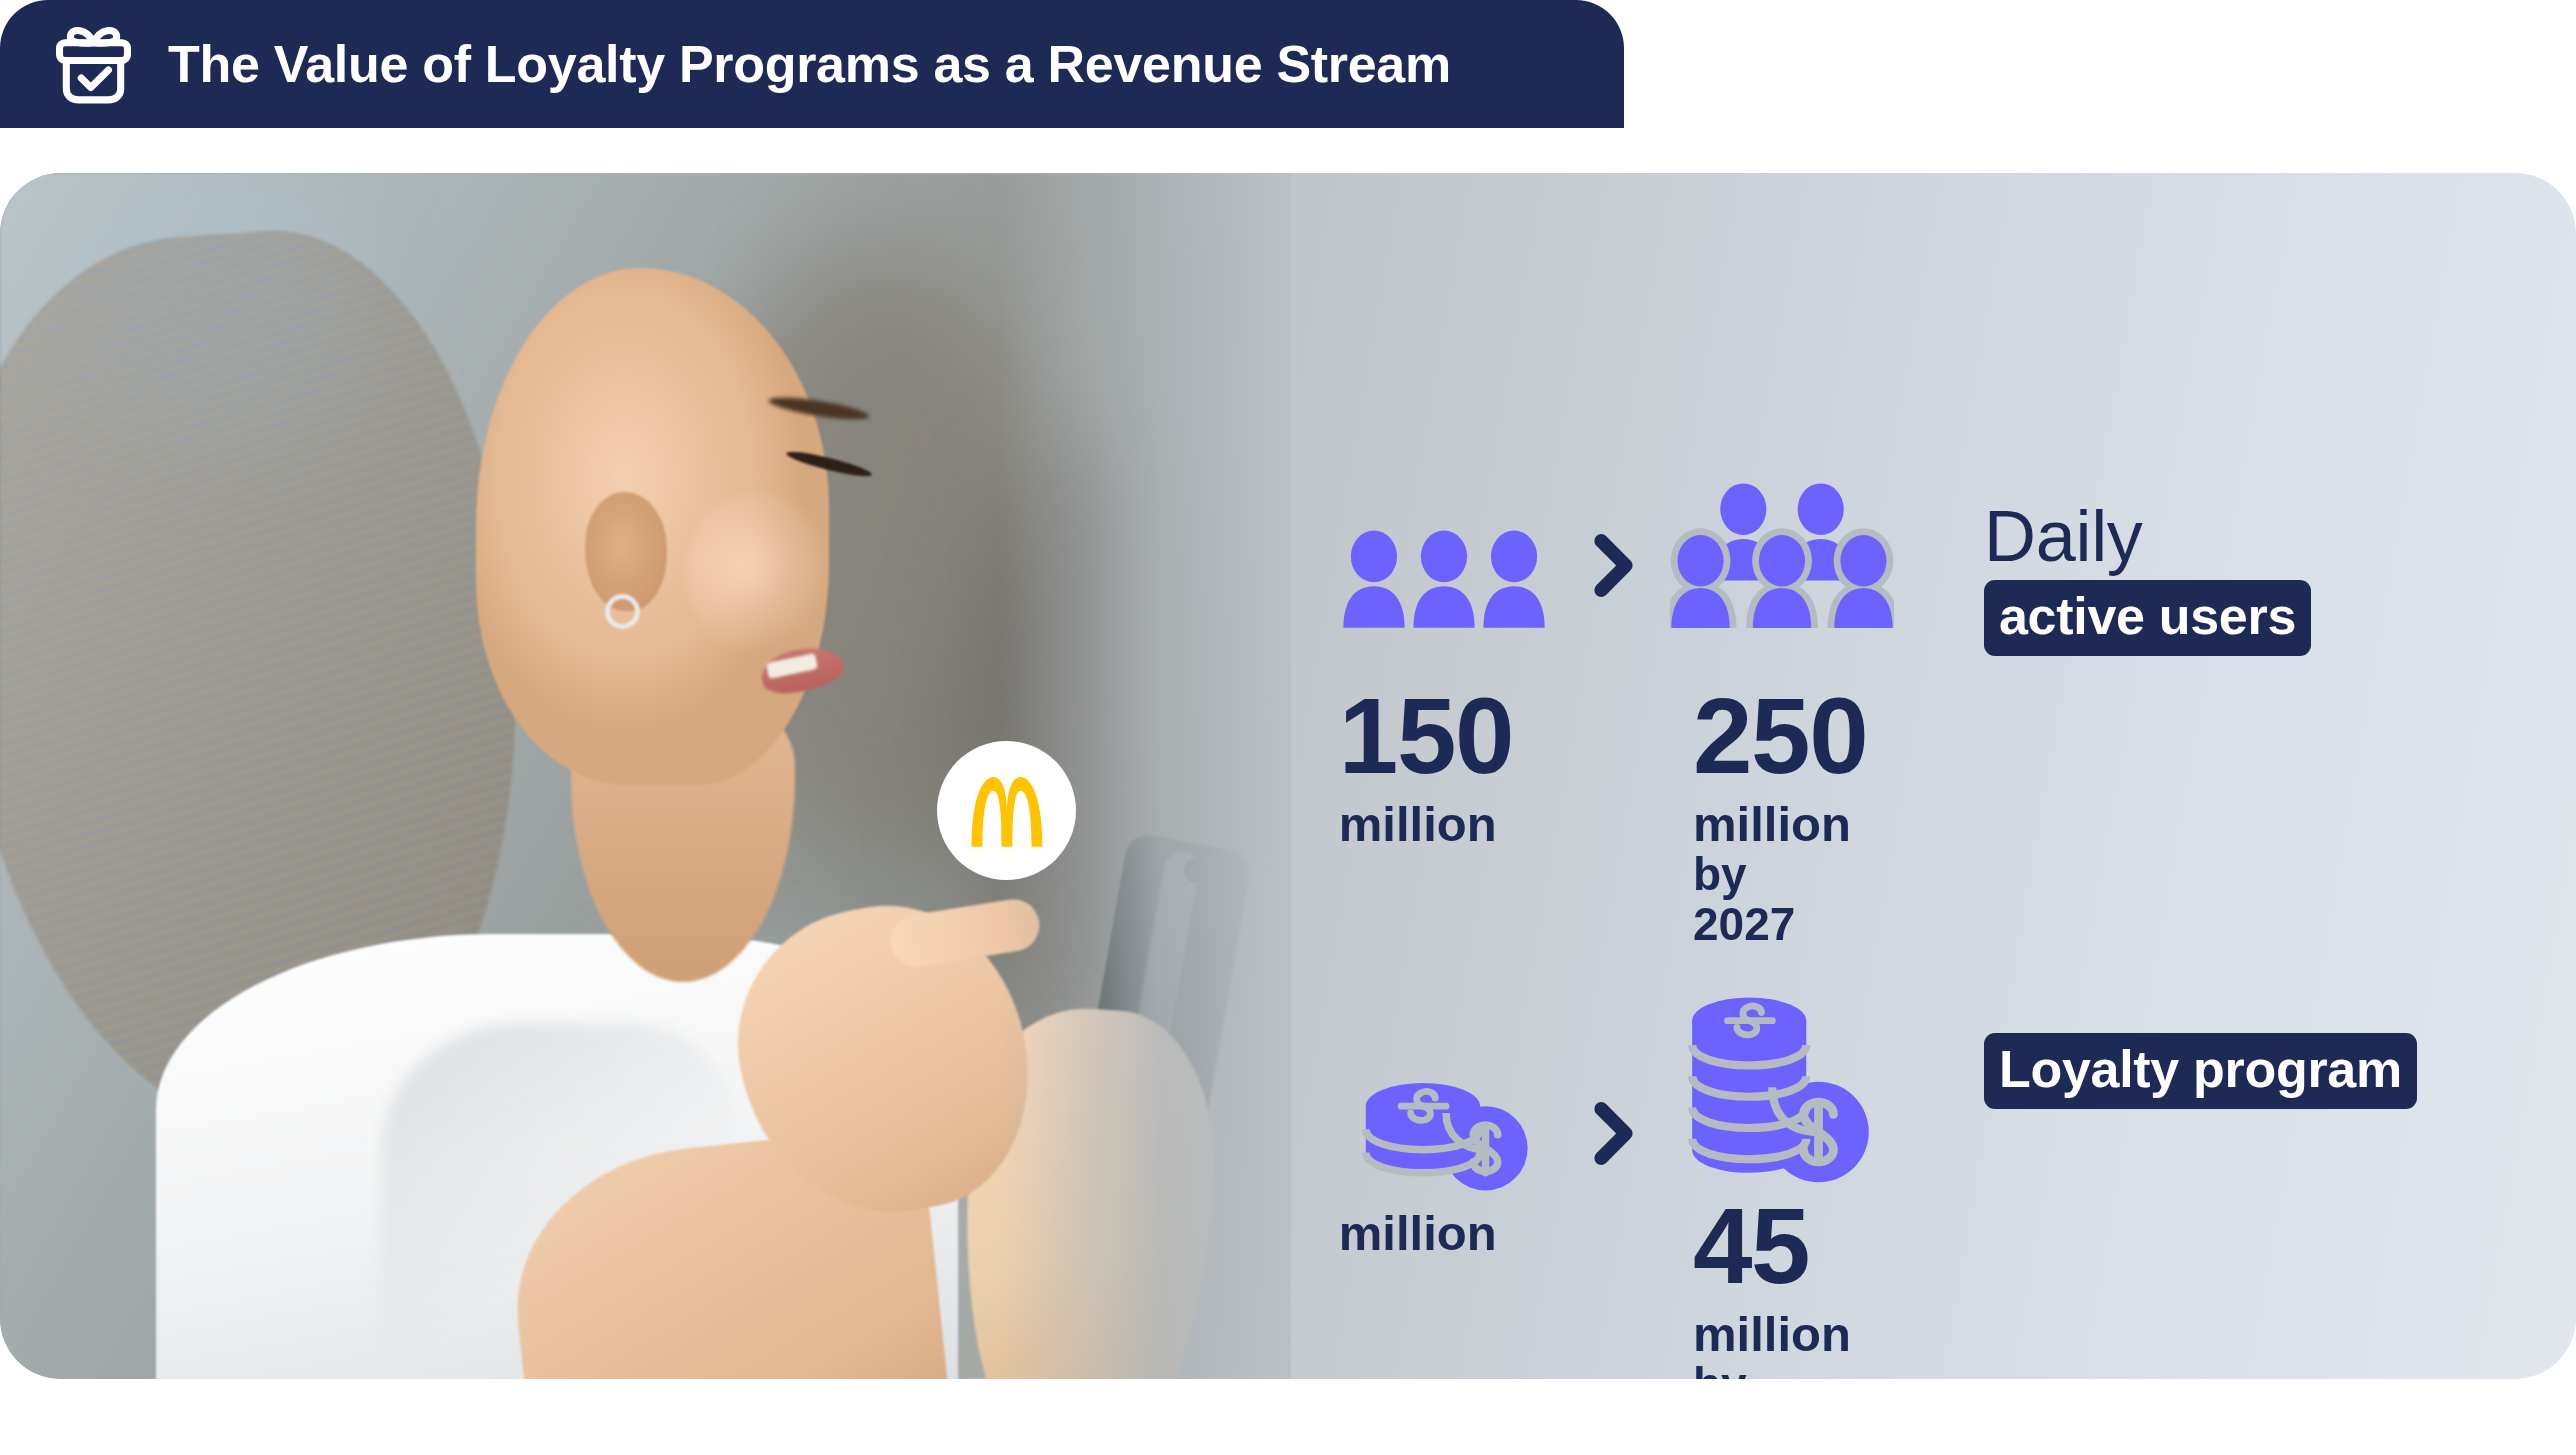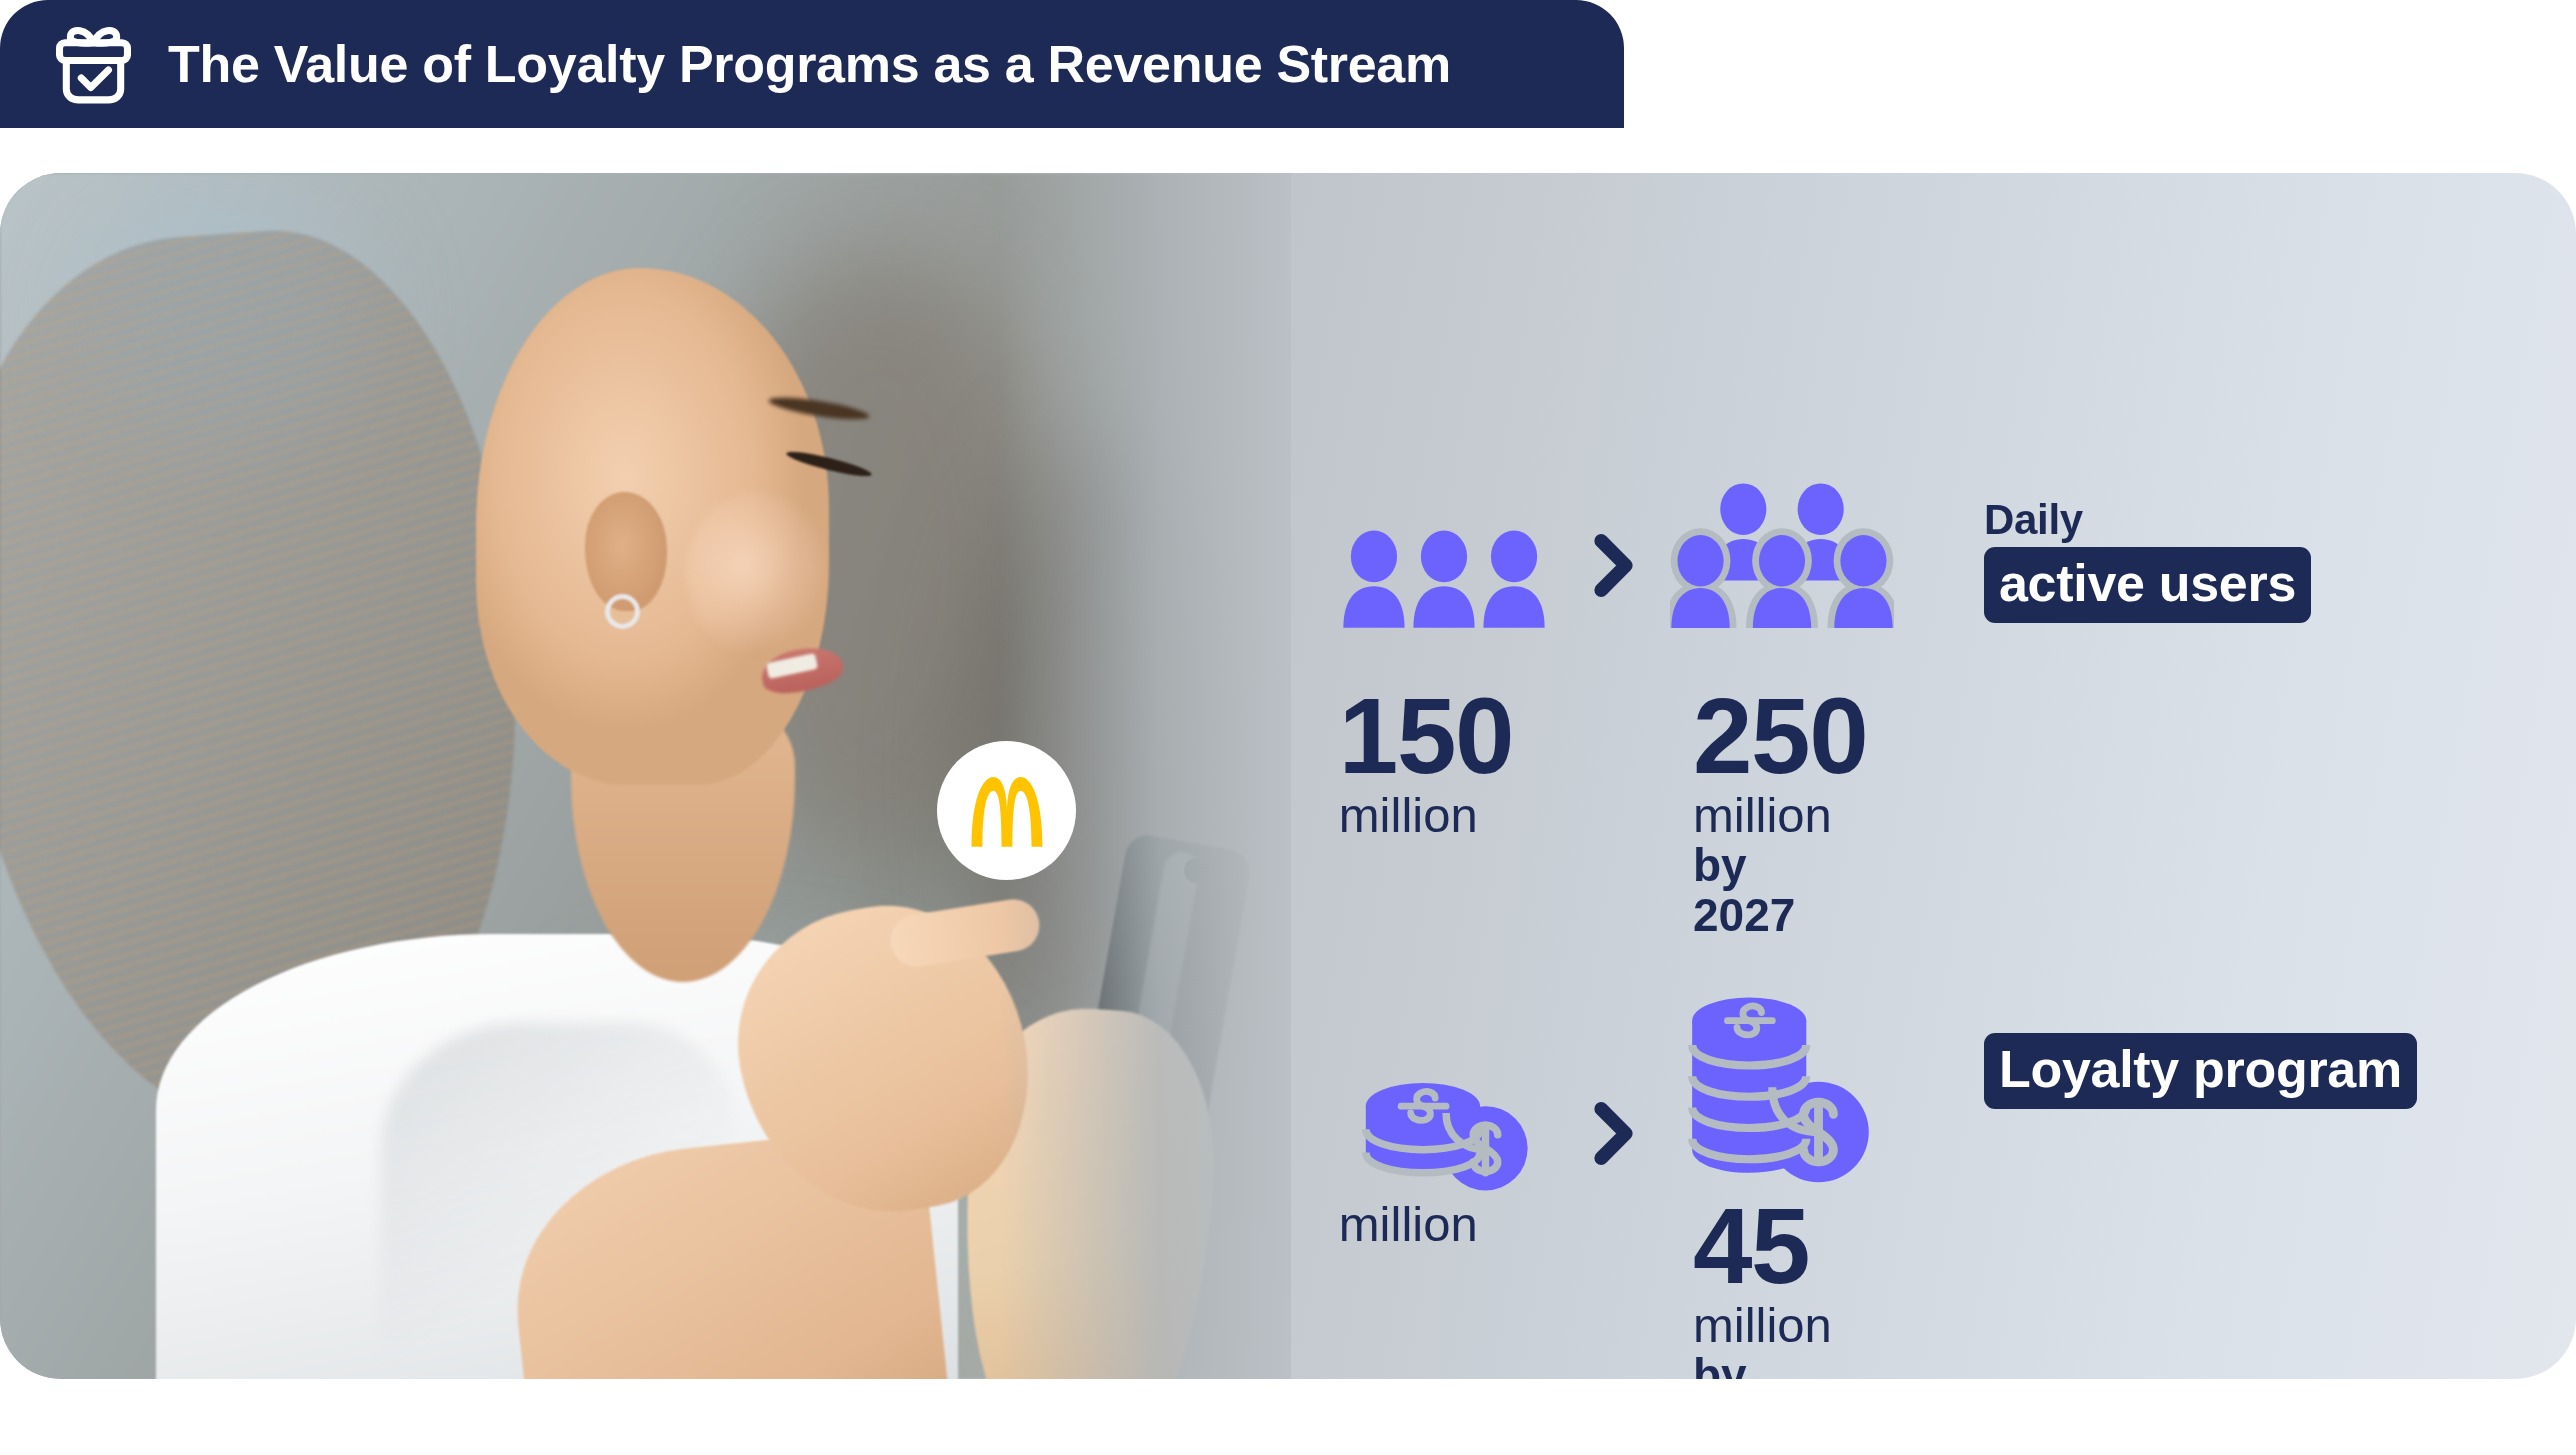--- a/index.html
+++ b/index.html
@@ -204,26 +204,26 @@
   .chev { width:65px; display:flex; justify-content:center; align-items:center; padding-bottom:31px; }
   .chev svg { width:41px; height:63px; }
 
   .nums { position:absolute; left:0; top:204px; display:flex; gap:11px; }
   .numblock { width:224px; text-align:left; padding-left:6.8px; }
   .numblock.second { padding-left:126px; }
   .bignum {
     color:#1e2a56; font-size:107px; font-weight:700; line-height:.94;
     letter-spacing:-1.4px;
   }
-  .submill { color:#1e2a56; font-size:49px; font-weight:400; line-height:1.08; margin-top:2px; }
+  .submill { color:#1e2a56; font-size:49px; font-weight:700; line-height:1.08; margin-top:11px; }
   .subyear { color:#1e2a56; font-size:46px; font-weight:600; line-height:1.08; }
 
   .labels { position:absolute; left:652px; top:13.6px; width:530px; }
   .lbl-plain {
-    color:#1e2a56; font-size:42px; font-weight:700; line-height:1.12;
+    color:#1e2a56; font-size:72px; font-weight:400; line-height:1.12;
     letter-spacing:-0.3px;
   }
   .lbl-hi {
     display:inline-block; background:#1e2a56; color:#ffffff;
     font-size:52px; font-weight:700; line-height:1.12; letter-spacing:-0.3px;
     padding:6.8px 15px 11px; border-radius:11px; margin-top:4.1px;
   }
   .lbl-hi.first { margin-top:0; margin-bottom:20px; }
 
   .labels.row2 { top:41px; }

